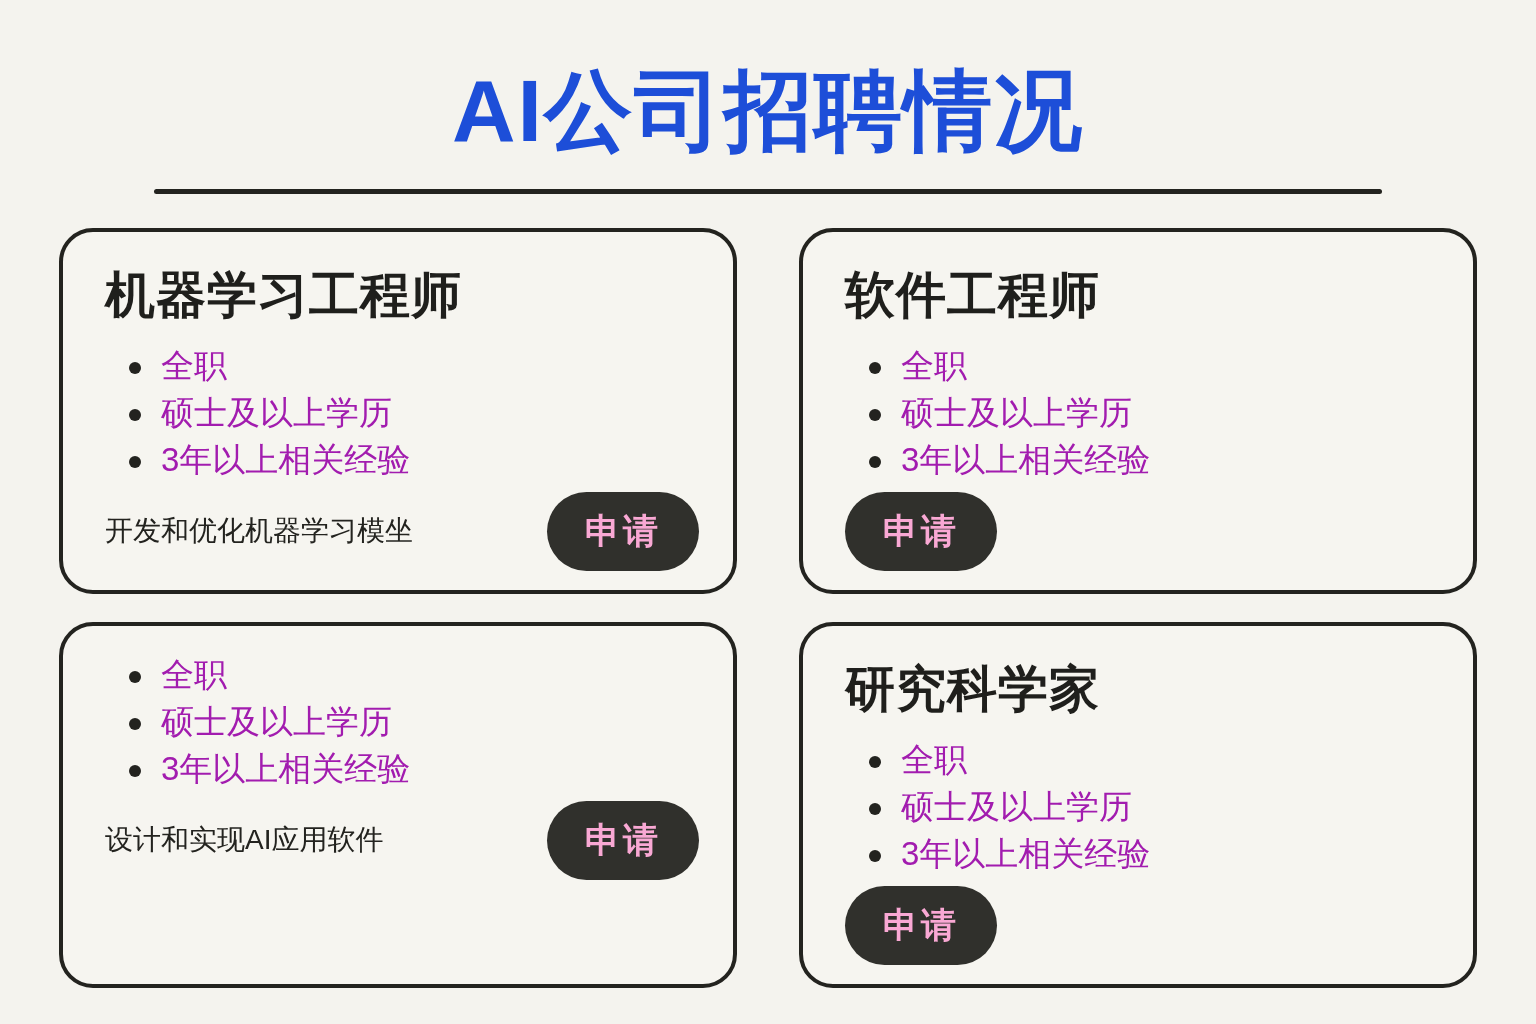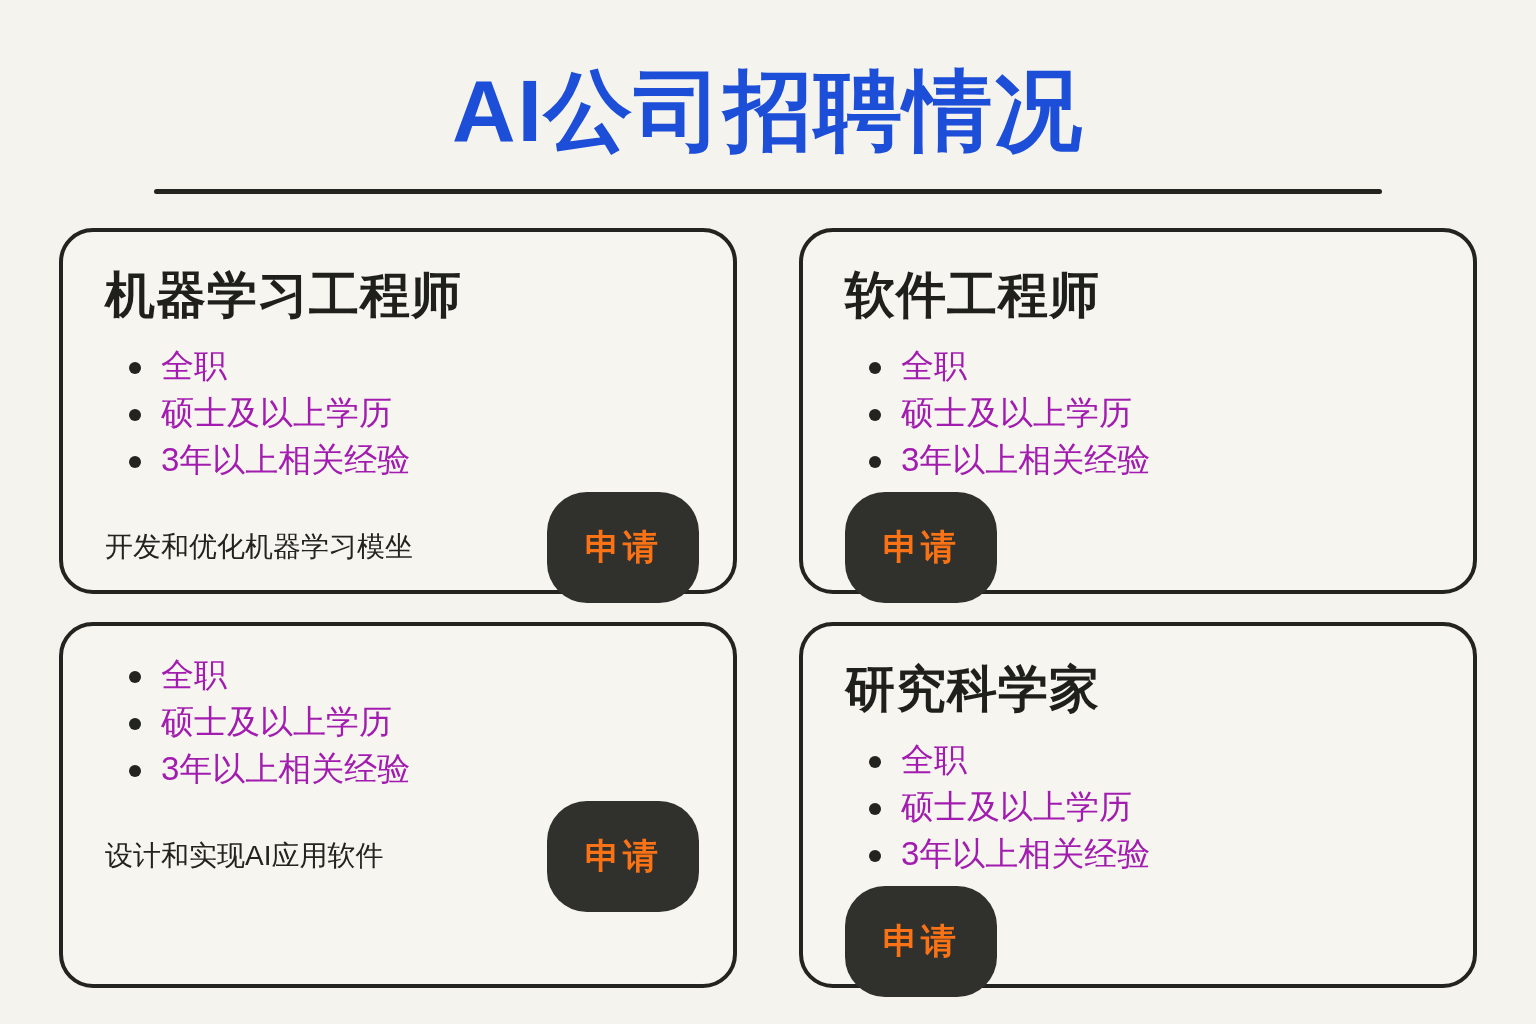--- a/index.html
+++ b/index.html
@@ -93,26 +93,26 @@
   .desc {
     font-size: 28px;
     color: #23231f;
     white-space: nowrap;
     overflow: hidden;
     max-width: 62%;
   }
   .apply-btn {
     flex: none;
     background: #30302c;
-    color: #f97316;
+    color: #f9a8d4;
     font-size: 35px;
     font-weight: bold;
     border: none;
     border-radius: 40px;
-    padding: 32px 38px;
+    padding: 16px 38px;
     letter-spacing: 3px;
     cursor: pointer;
     font-family: "Liberation Sans", "DejaVu Sans", sans-serif;
   }
 </style>
 </head>
 <body>
 
 <div class="page">
 

